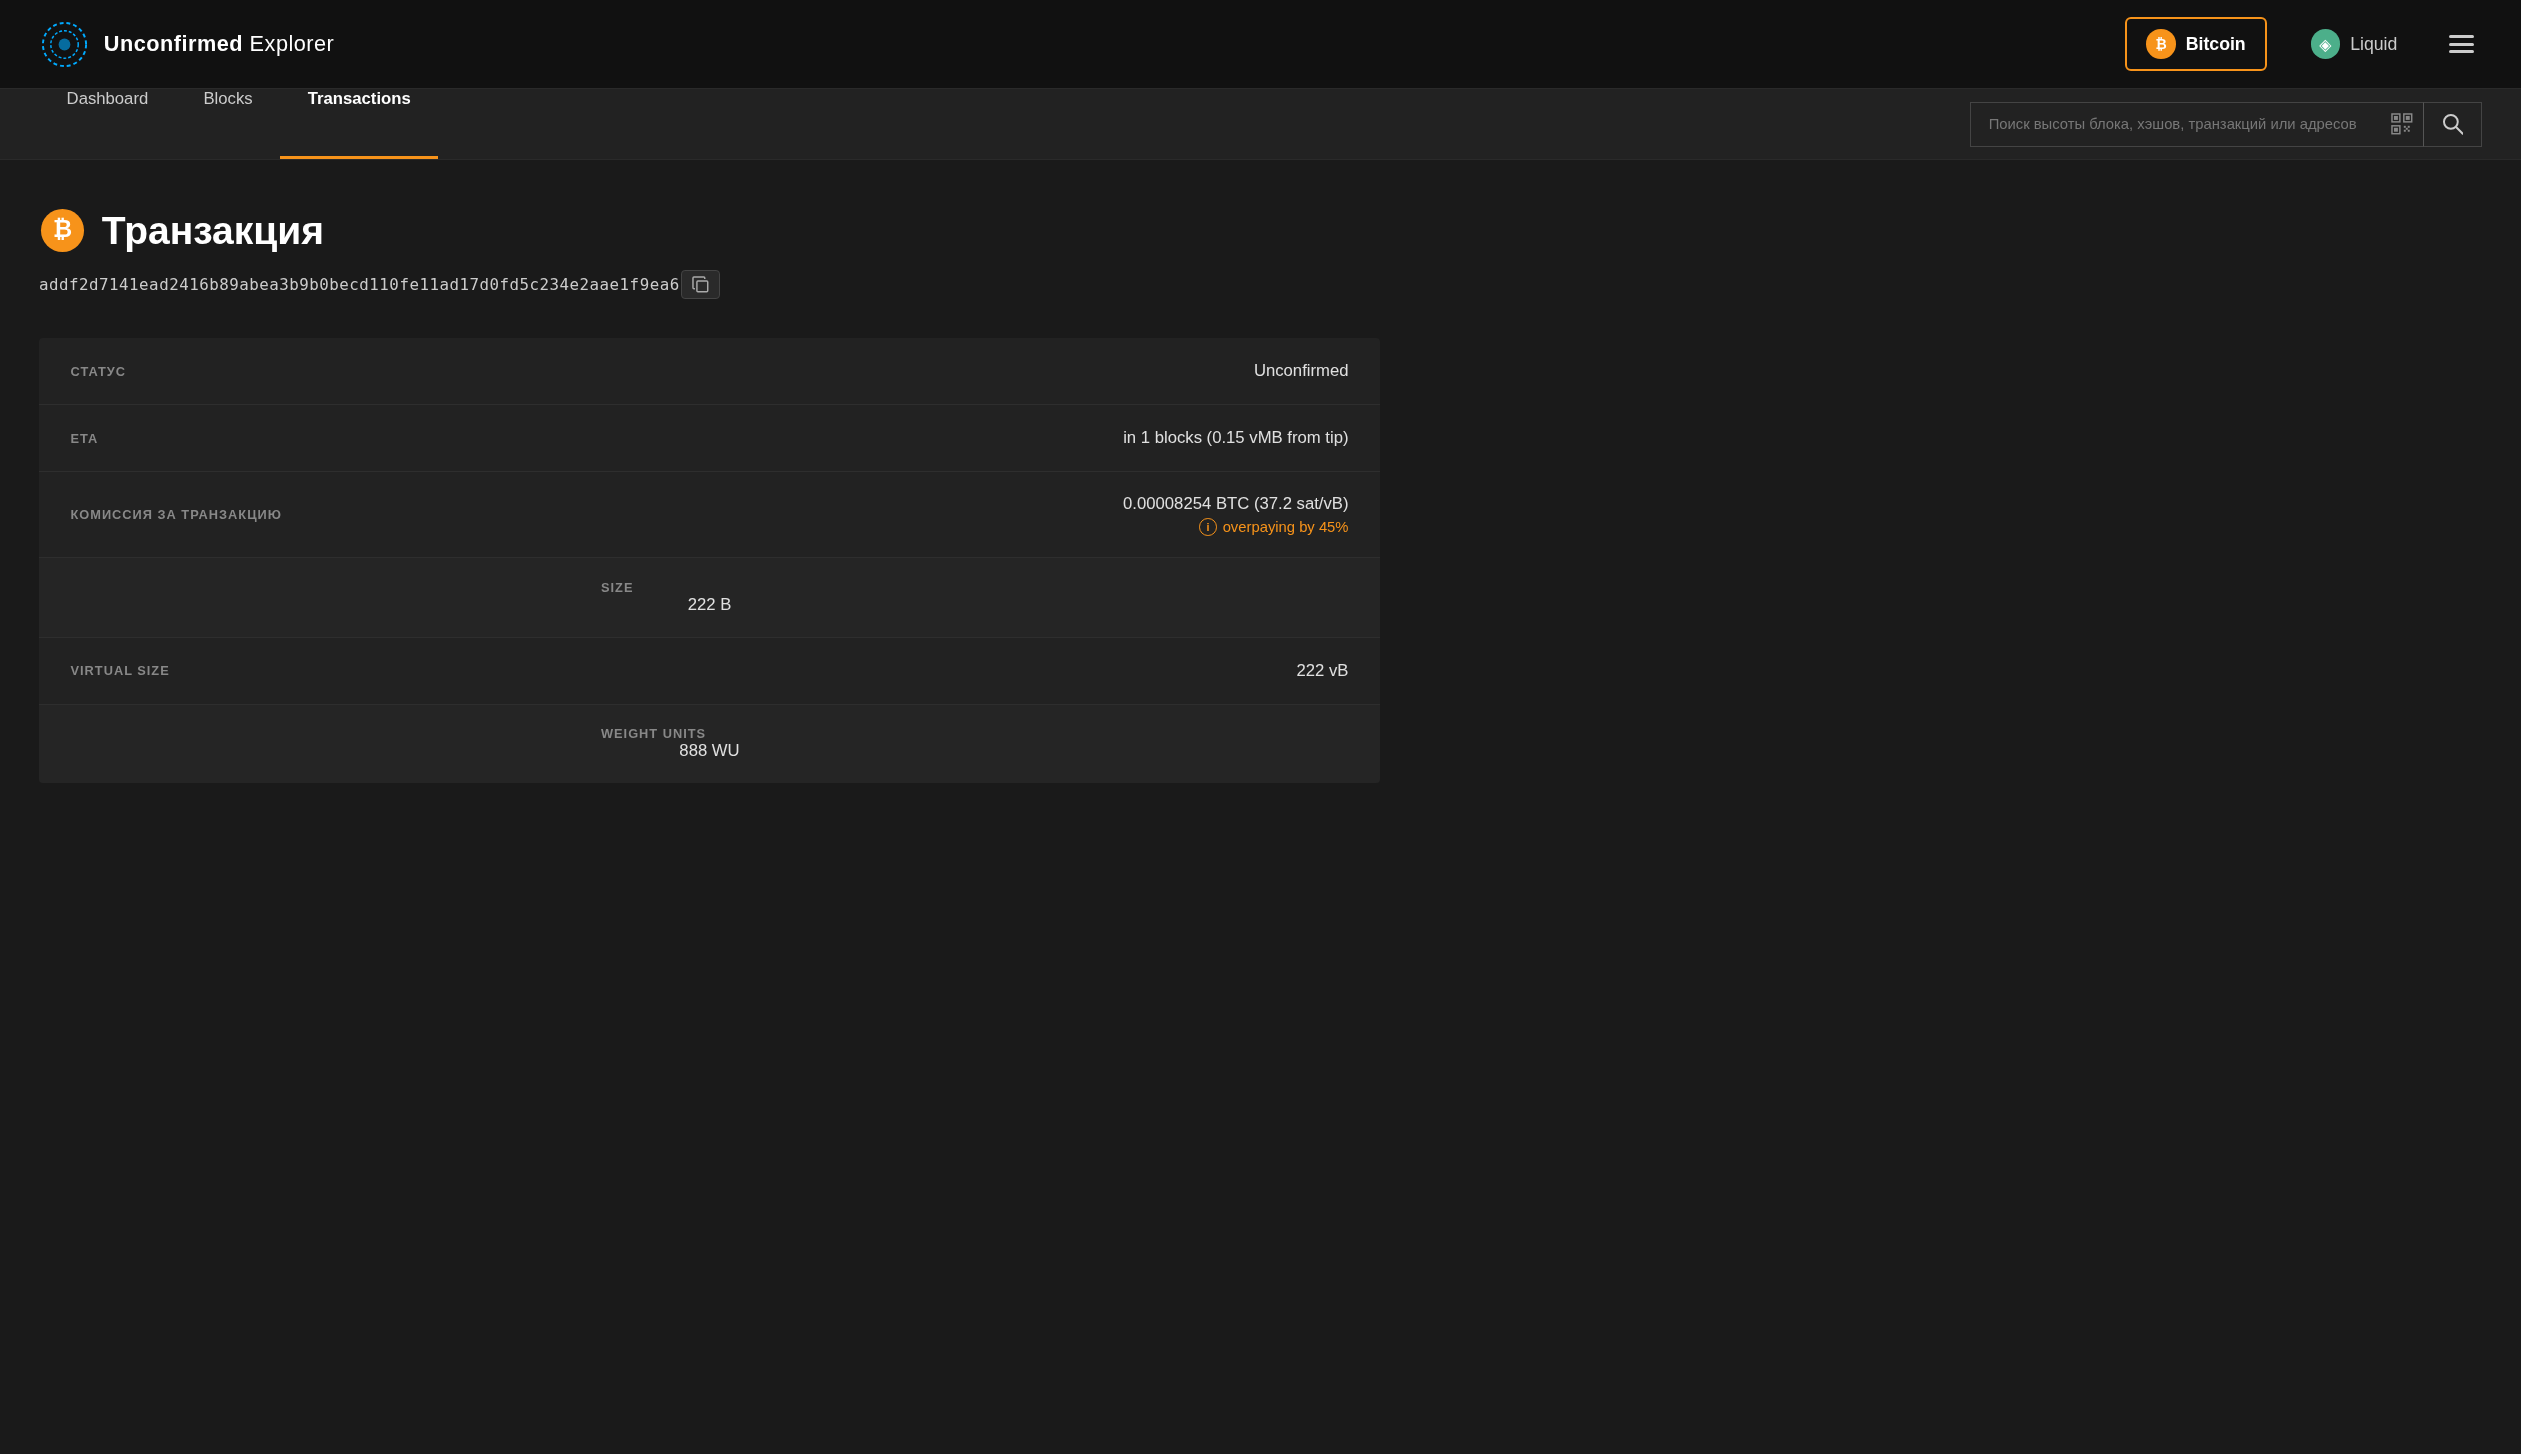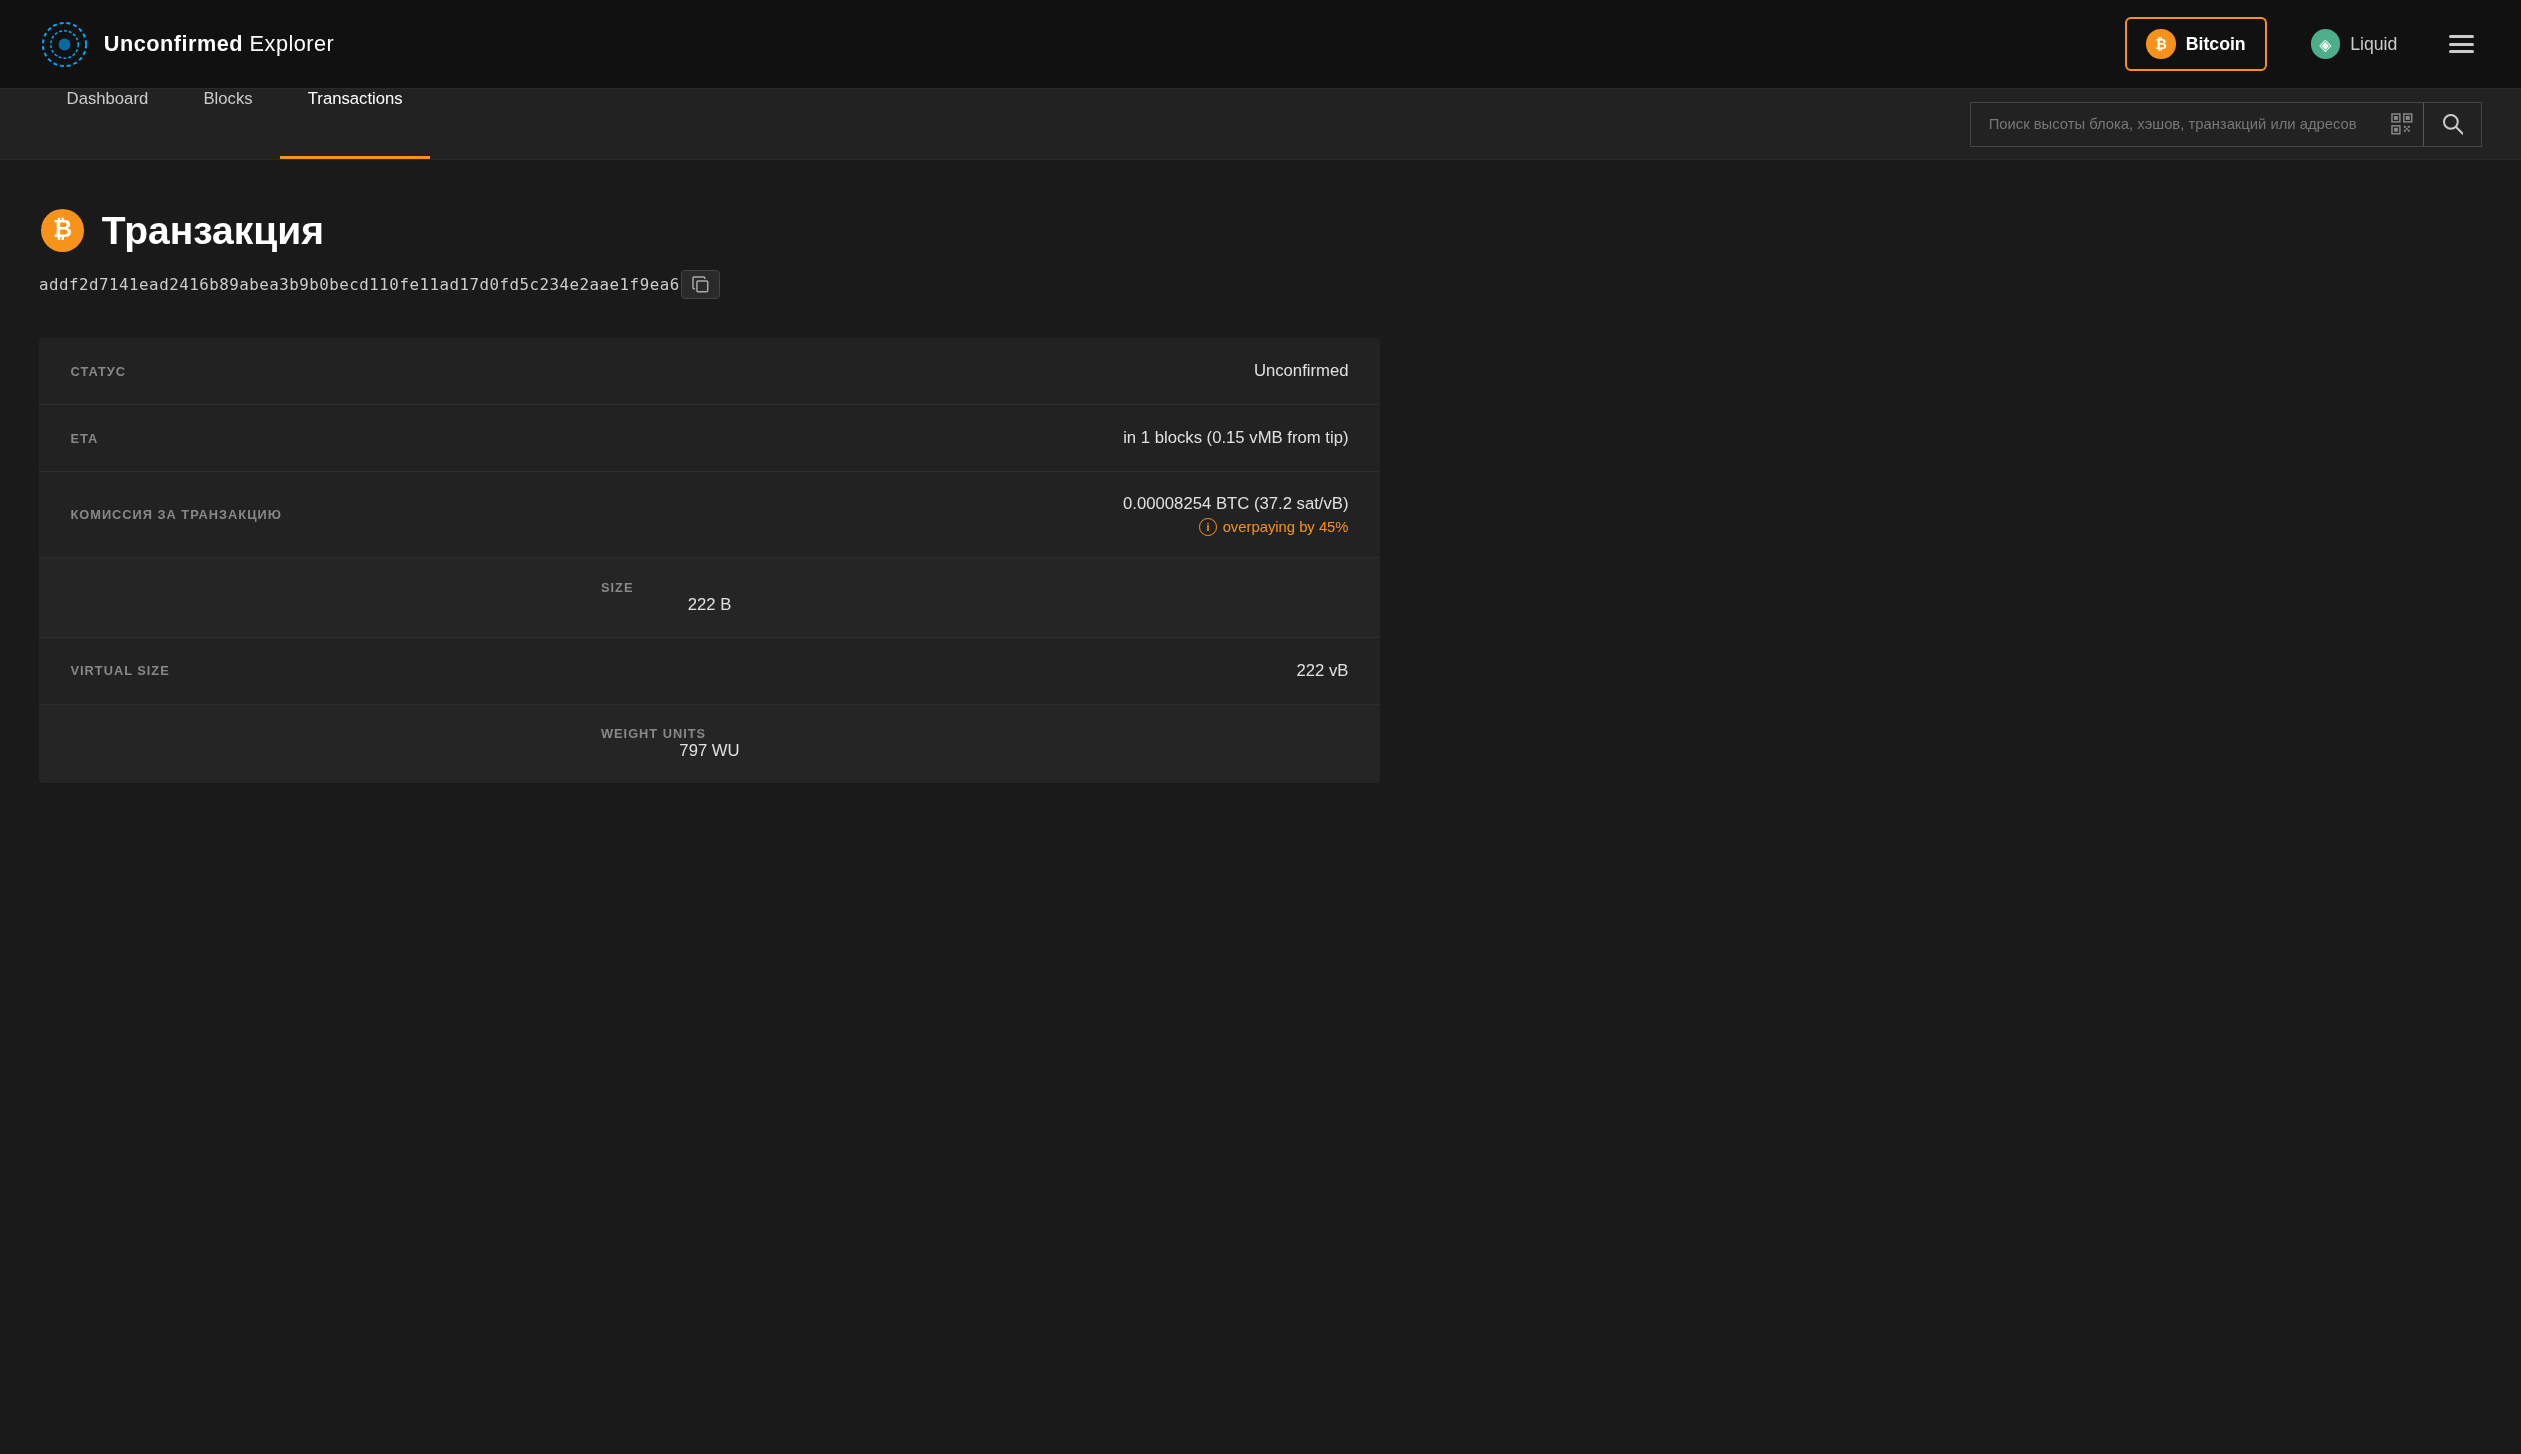--- a/index.html
+++ b/index.html
@@ -147,21 +147,21 @@
       font-size: 16.7px;
       cursor: pointer;
       text-decoration: none;
       border-bottom: 3px solid transparent;
       font-weight: 400;
     }
 
     .sub-nav-link.active {
       color: #ffffff;
       border-bottom: 3px solid #f7931a;
-      font-weight: 400;
+      font-weight: 700;
     }
 
     .search-area {
       display: flex;
       align-items: center;
       gap: 0;
     }
 
     .search-input-wrap {
       position: relative;
@@ -455,18 +455,18 @@
       <span class="info-value">222 B</span>
     </div>
 
     <div class="info-row">
       <span class="info-label">VIRTUAL SIZE</span>
       <span class="info-value">222 vB</span>
     </div>
 
     <div class="info-row highlighted">
       <span class="info-label">WEIGHT UNITS</span>
-      <span class="info-value">797 WU</span>
+      <span class="info-value">888 WU</span>
     </div>
 
   </div>
 </div>
 
 
 </body></html>

